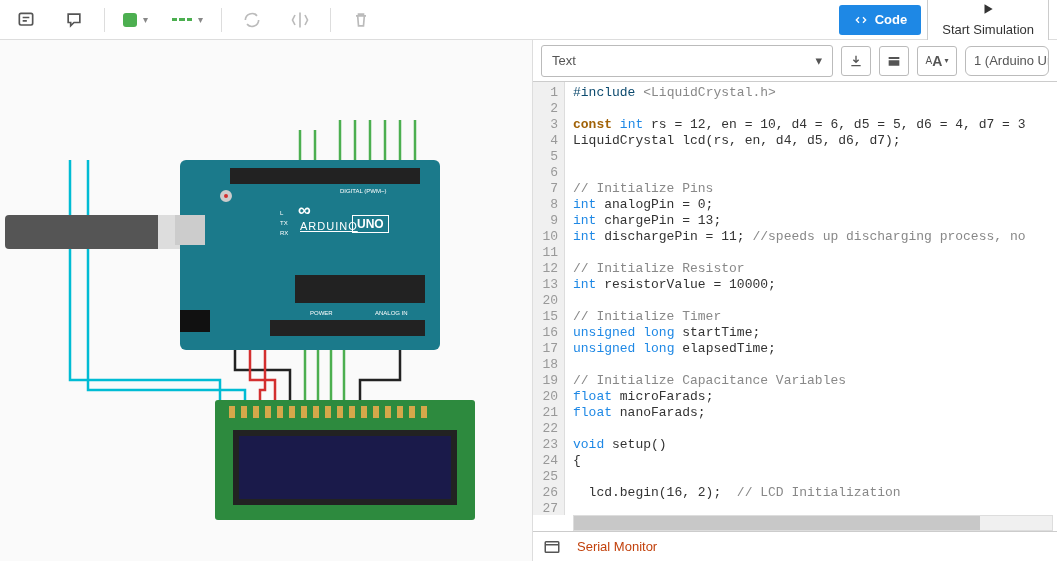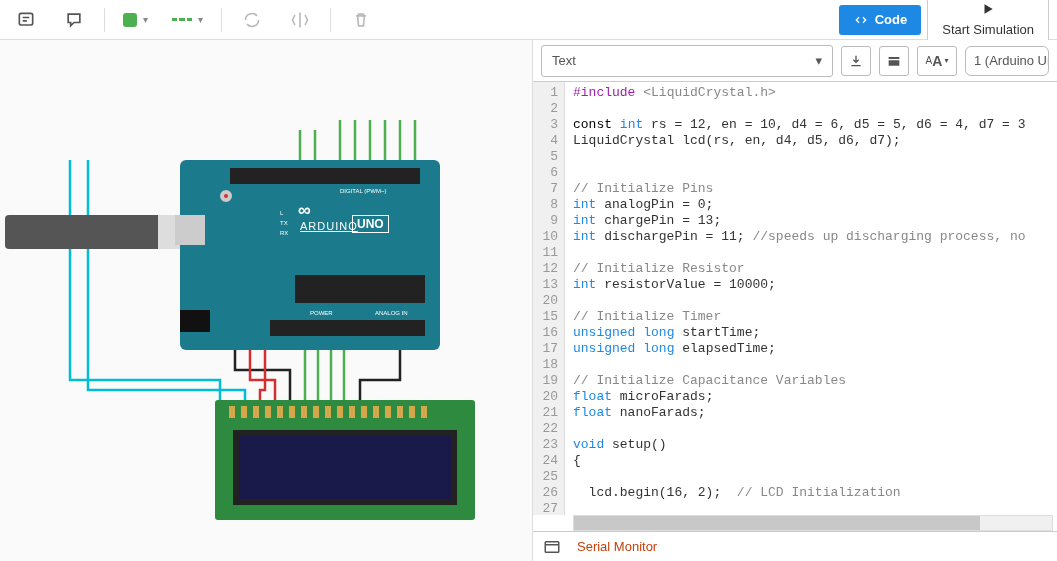--- a/index.html
+++ b/index.html
@@ -29,24 +29,24 @@
 .mode-select { flex: 1; height: 32px; border: 1px solid #bbb; border-radius: 3px; display: flex; align-items: center; justify-content: space-between; padding: 0 10px; color: #555; cursor: pointer; background: #fff; }
 .ct-btn { width: 30px; height: 30px; border: 1px solid #bbb; border-radius: 3px; display: flex; align-items: center; justify-content: center; color: #555; cursor: pointer; }
 .font-btn { width: 40px; }
 .board-sel { width: 84px; height: 30px; border: 1px solid #bbb; border-radius: 6px; display: flex; align-items: center; padding: 0 8px; color: #555; cursor: pointer; overflow: hidden; white-space: nowrap; }
 
 .editor { flex: 1; display: flex; overflow: hidden; font-family: 'Courier New', monospace; font-size: 13px; line-height: 16px; }
 .gutter { width: 32px; background: #f0f0f0; color: #999; text-align: right; padding: 3px 6px 0 0; border-right: 1px solid #ddd; }
 .gutter div { height: 16px; }
 .code { flex: 1; padding: 3px 0 0 8px; white-space: pre; color: #333; overflow-x: auto; position: relative; }
 .code-line { height: 16px; }
-.kw { color: #000000; }
+.kw { color: #a16207; font-weight: bold; }
 .type { color: #1e88e5; }
 .cmt { color: #888; }
-.pp { color: #a21caf; }
+.pp { color: #0c4a6e; }
 .ang { color: #888; }
 
 .hscroll { height: 16px; margin-left: 40px; margin-right: 4px; background: #f0f0f0; border: 1px solid #ddd; position: relative; }
 .hthumb { position: absolute; left: 0; width: 85%; height: 100%; background: #c8c8c8; }
 
 .serial-bar { height: 30px; border-top: 1px solid #ccc; display: flex; align-items: center; padding: 0 10px; gap: 16px; color: #c2410c; cursor: pointer; }
 
 
 .schematic { position: absolute; inset: 0; }
 .arduino { position: absolute; left: 180px; top: 120px; width: 260px; height: 190px; background: #1b7a8b; border-radius: 6px; }

